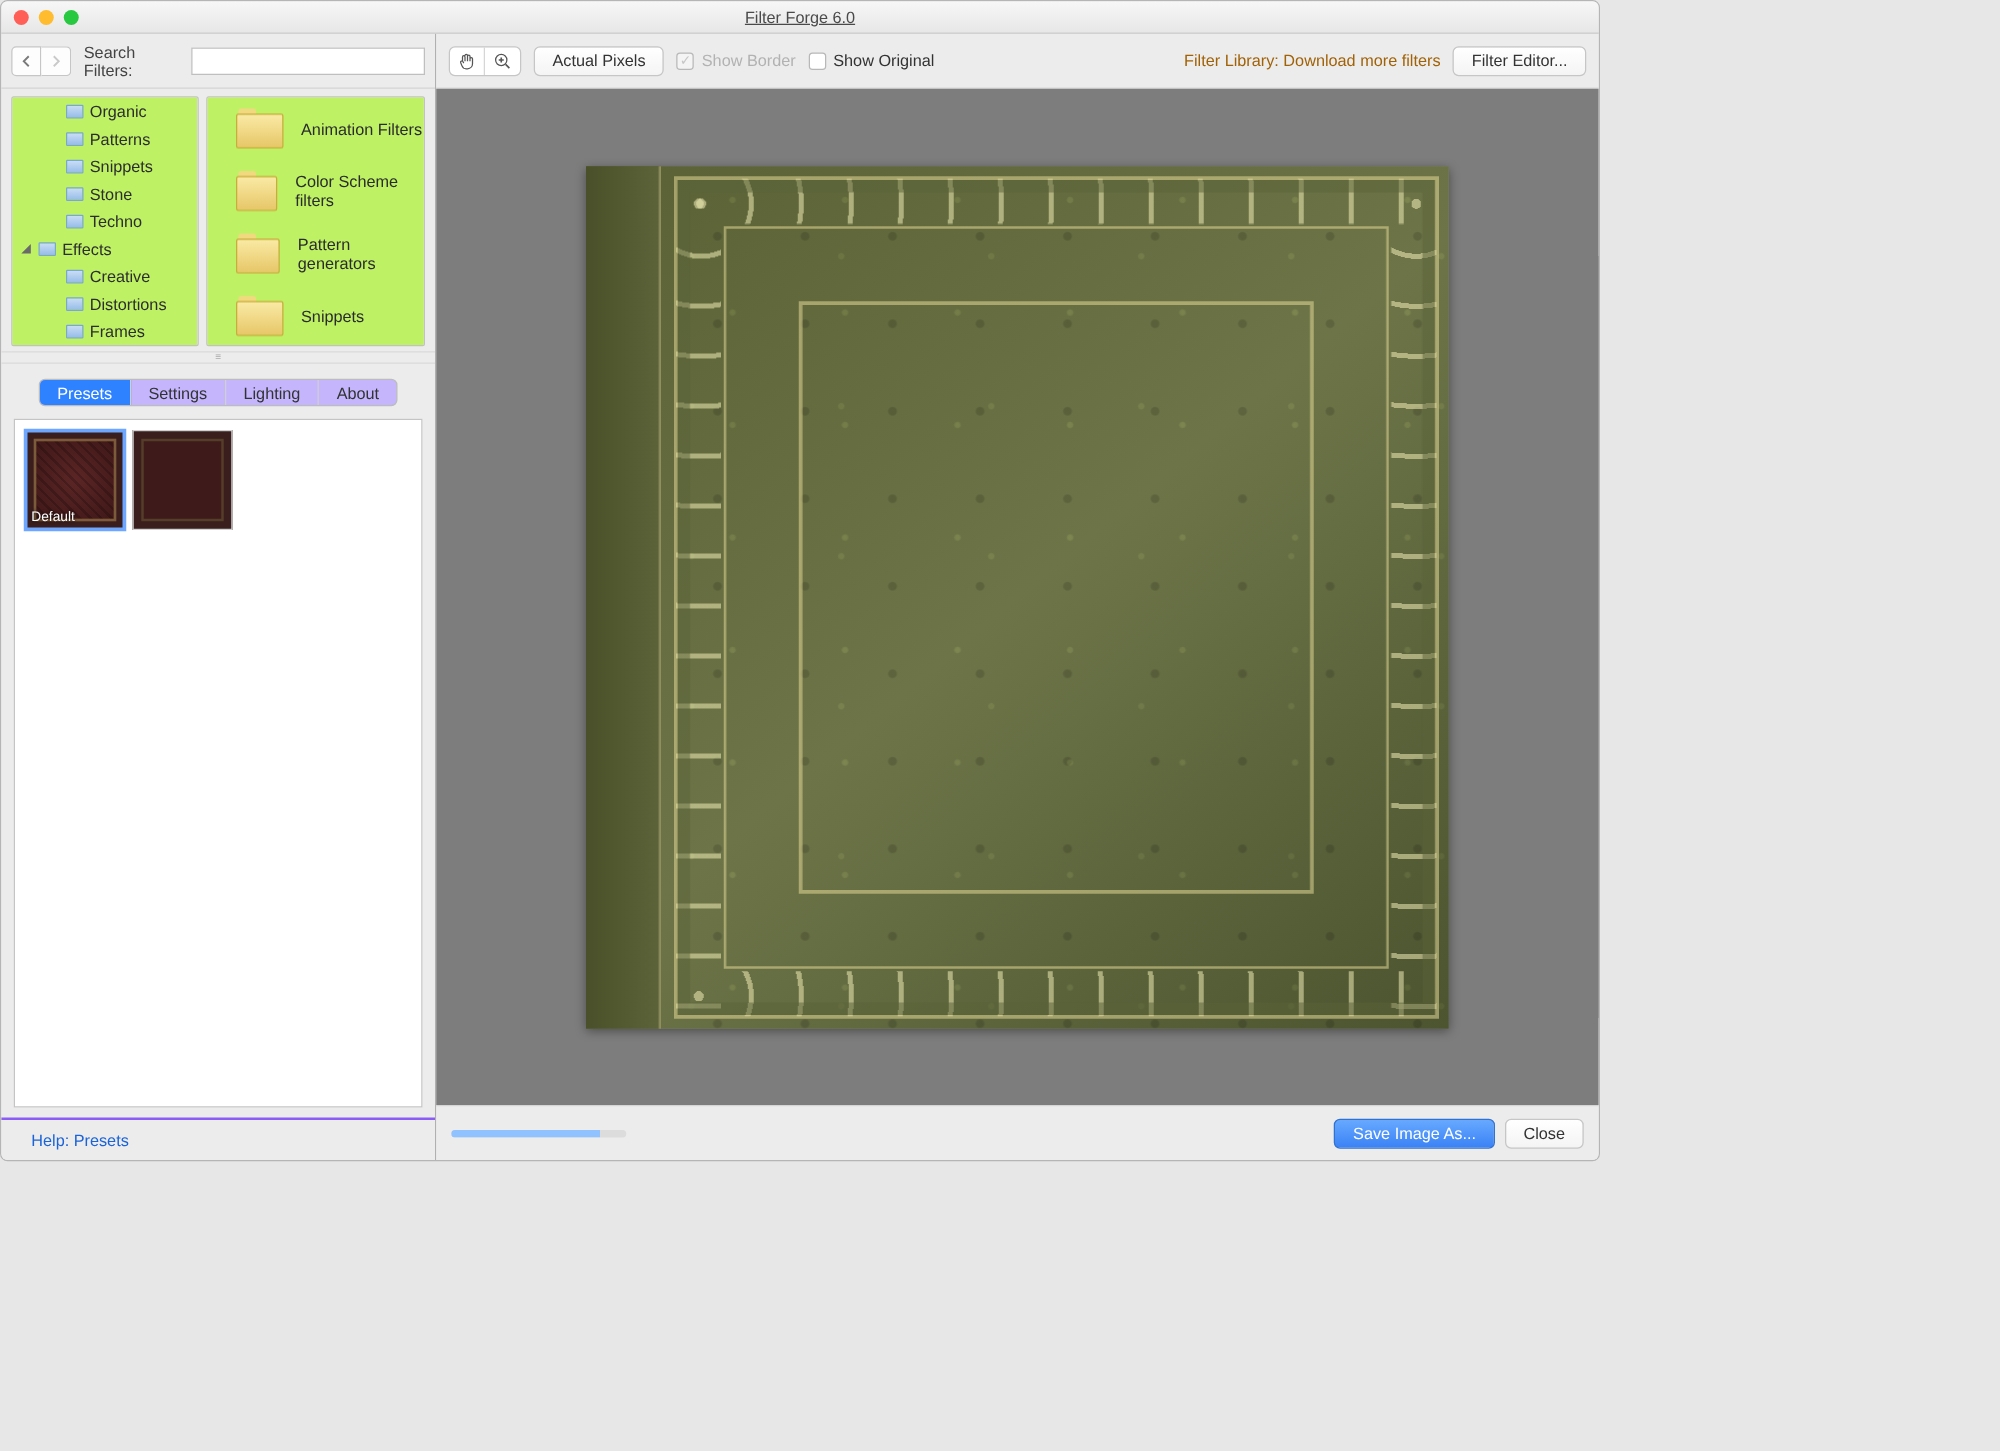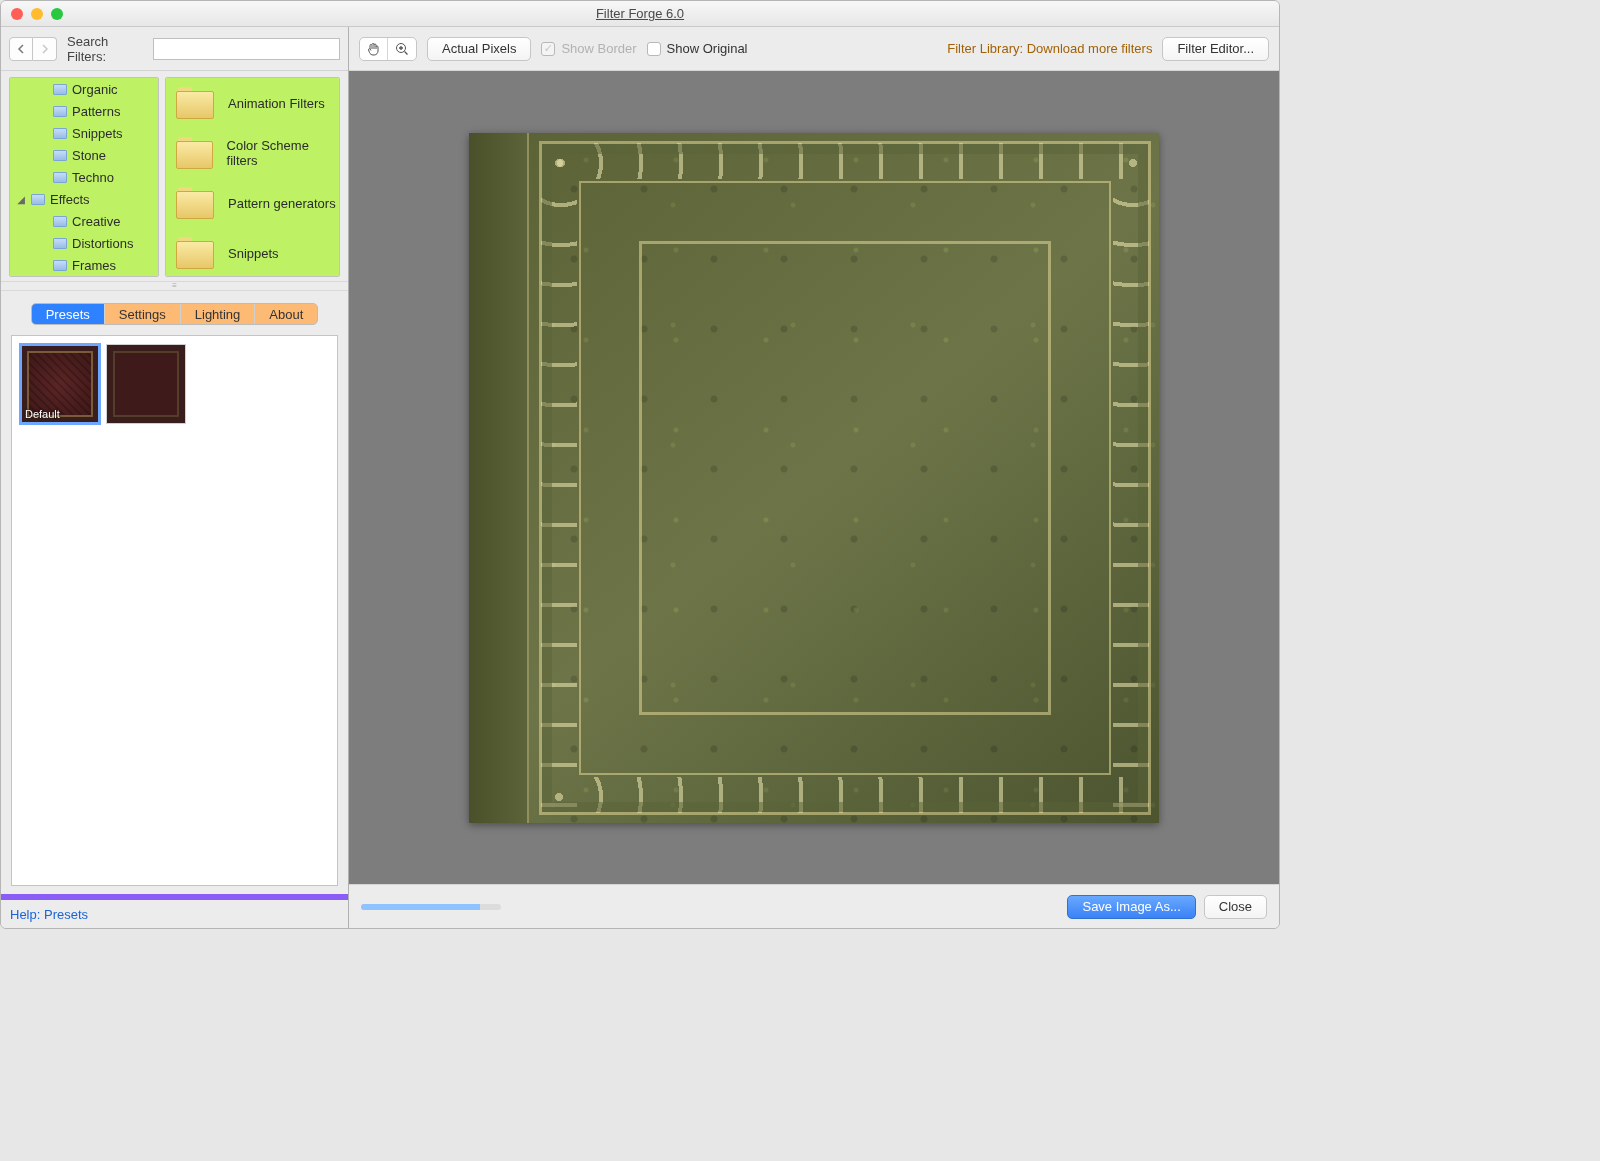--- a/index.html
+++ b/index.html
@@ -30,53 +30,53 @@
   
   .top-panels{ height:210px; display:flex; gap:6px; padding:6px 8px 4px 8px; }
   .panel{ border:1px solid #c2c2c2; background:#bef264; border-radius:2px; overflow:auto; }
   .tree{ width:150px;}
   .tree-row{ display:flex; align-items:center; height:22px; padding-left:10px; gap:5px; font-size:13px; color:#2d2d2d; cursor:default;}
   .tree-row.indent{ padding-left:28px;}
   .tree-row .caret{ width:10px; font-size:10px; color:#6a6a6a; text-align:center;}
   .tree-row .folder-ic{ width:14px; height:11px; background:linear-gradient(#c8ddf5,#97bde8); border:1px solid #7aa6d6; border-radius:1px;}
   .tree-row.bold{ font-weight:700; }
   .folders{ flex:1;}
-  .folder-item{ display:flex; align-items:center; height:50px; gap:14px; padding-left:10px; cursor:default;}
+  .folder-item{ display:flex; align-items:center; height:50px; gap:14px; padding-left:10px; cursor:default;margin-left:13px;}
   .folder-thumb{ width:38px; height:32px; position:relative;}
   .folder-thumb::before{content:""; position:absolute; left:2px; top:0; width:14px; height:5px; background:#f1d97f; border-radius:2px 2px 0 0;}
   .folder-thumb::after{content:""; position:absolute; left:0; top:4px; right:0; bottom:0; background:linear-gradient(#faeaa5,#e7c768); border:1px solid #cda93f; border-radius:2px;}
   .folder-label{font-size:13px;color:#2b2b2b;}
 
   
   .hdiv{ height:10px; background:#ececec; border-top:1px solid #d9d9d9; border-bottom:1px solid #d9d9d9; display:flex; align-items:center; justify-content:center;}
   .hdiv .grip{ width:30px; height:4px;}
   .hdiv .grip::after{content:"≡"; font-size:8px; color:#aaa; display:block; text-align:center; line-height:4px;}
 
   
   .tabs-row{ display:flex; justify-content:center; padding:12px 0 10px 0;}
-  .seg { display:flex; border:1px solid #bcbcbc; border-radius:5px; overflow:hidden; height:22px; background:#fdba74;}
+  .seg { display:flex; border:1px solid #bcbcbc; border-radius:5px; overflow:hidden; height:22px; background:#c4b5fd;}
   .seg-item{ padding:0 14px; display:flex; align-items:center; font-size:13px; color:#333; border-right:1px solid #d0d0d0; cursor:default;}
   .seg-item:last-child{border-right:none;}
   .seg-item.active{ background:#2f82ff; color:#fff;}
 
   
   .presets-hdr{ display:flex; align-items:center; justify-content:space-between; padding:0 12px 4px 12px; font-size:13px; color:#333;}
   .sort-btn{ width:20px; height:20px; border:1px solid #c7c7c7; border-radius:10px; background:#fff; display:flex; align-items:center; justify-content:center;}
   .sort-btn svg{width:12px;height:12px;}
   .presets-panel{ flex:1; margin:0 10px 8px 10px; border:1px solid #c4c4c4; background:#fff; padding:8px; display:flex; gap:6px; align-content:flex-start; flex-wrap:wrap; overflow:auto;}
   .preset{ width:80px; height:80px; position:relative; border:1px solid #d0d0d0; background:#3a1e1e; }
   .preset.sel{ outline:3px solid #6da7ff; outline-offset:-2px;}
   .preset .inner{ position:absolute; inset:6px; border:2px solid #7a5b3a; background:#6a2d2d; background-image:
      repeating-linear-gradient(45deg, rgba(0,0,0,.2) 0 2px, transparent 2px 6px),
      radial-gradient(circle, #5c2525 0%, #3f1818 100%);
   }
   .preset .plabel{ position:absolute; left:4px; bottom:3px; font-size:11px; color:#fff; text-shadow:0 0 3px #000;}
   .preset.alt .inner{ border-color:#543e2a; background:#3f1a1a; }
 
-  .help-row{ height:34px; display:flex; align-items:center; padding:0 9px; border-top:6px solid #8b5cf6;}
+  .help-row{ height:34px; display:flex; align-items:center; padding:0 24px; border-top:2px solid #8b5cf6;}
   .help-row a{ color:#1a63d8; font-size:13px; text-decoration:none;}
 
   
   .rtool{ height:44px; display:flex; align-items:center; padding:0 10px; gap:10px; border-bottom:1px solid #d5d5d5;}
   .tool-btn-group{ display:flex; border:1px solid #c6c6c6; border-radius:5px; background:#fff; height:24px;}
   .tool-btn{ width:28px; display:flex; align-items:center; justify-content:center; border-right:1px solid #d6d6d6;}
   .tool-btn:last-child{border-right:none;}
   .mac-btn{ height:24px; border:1px solid #c6c6c6; background:linear-gradient(#ffffff,#f4f4f4); border-radius:5px; padding:0 14px; display:flex; align-items:center; font-size:13px; color:#333; cursor:default;}
   .mac-btn.primary{ background:linear-gradient(#67a9ff,#3b82f6); color:#fff; border-color:#3172d1;}
   .chk{ display:flex; align-items:center; gap:6px; font-size:13px; color:#333;}

